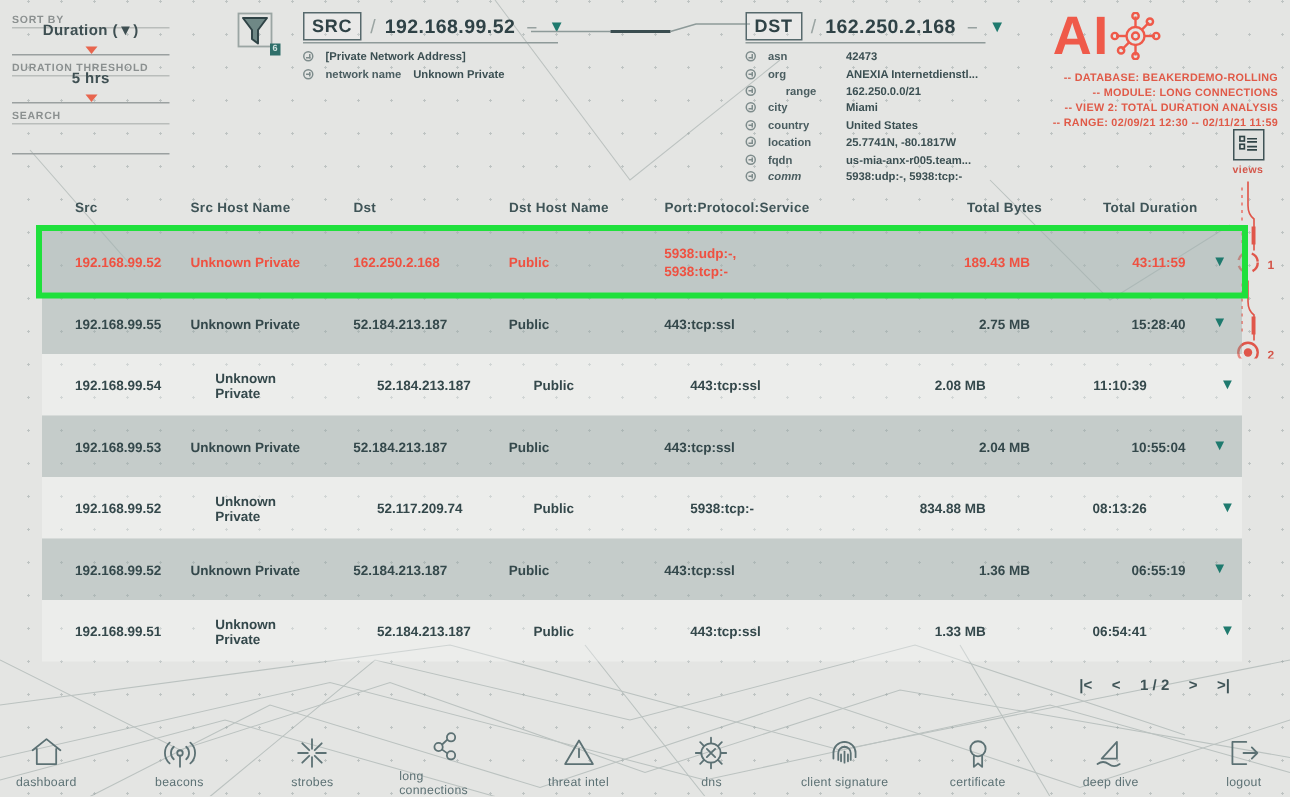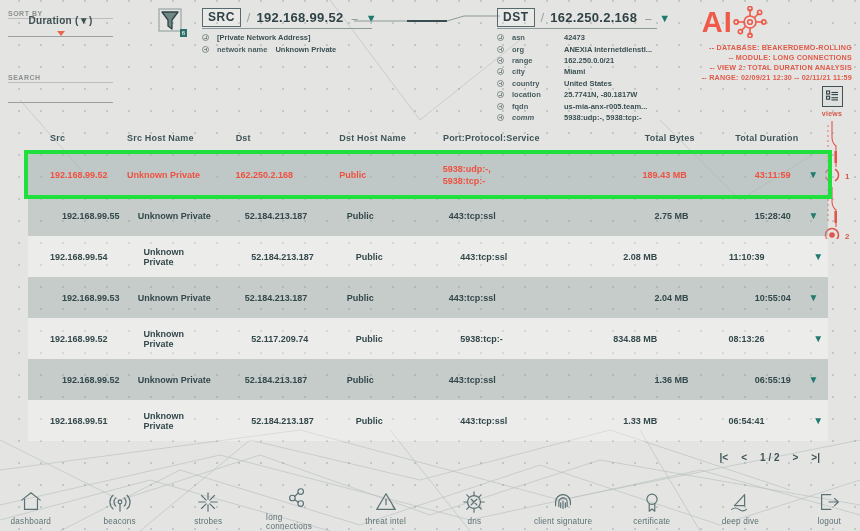--- a/index.html
+++ b/index.html
@@ -79,21 +79,21 @@
     content: ''; position: absolute; background: #7e8c8c;
   }
   .attr-plus::before { left: 1px; right: 1px; top: 2.5px; height: 1px; }
   .attr-plus::after { top: 1px; bottom: 1px; left: 2.5px; width: 1px; }
   .attr-k { font-size: 7.5px; font-weight: bold; color: #4a5d60; }
   .attr-v { font-size: 7.5px; font-weight: bold; color: #3b4f52; }
 
   
   .logo { position: absolute; right: 8px; top: 6px; }
   .logo-text {
-    font-size: 29px; font-weight: bold; letter-spacing: 1px;
+    font-size: 36px; font-weight: bold; letter-spacing: 1px;
     color: #ef5a4a; line-height: 1;
     display: flex; align-items: center;
   }
   .meta {
     margin-top: 5px; text-align: right;
     font-size: 7.2px; font-weight: bold; letter-spacing: .2px;
     color: #e05a48; line-height: 10px; text-transform: uppercase;
   }
 
   
@@ -121,21 +121,21 @@
   .c4 { width: 140px; }
   .c5 { width: 115px; text-align: right; }
   .c6 { width: 105px; text-align: right; }
   .c7 { width: 30px; text-align: center; }
 
   .trow {
     display: flex; align-items: center; height: 41px;
     font-size: 9px; font-weight: bold; color: #34484b;
     position: relative;
   }
-  .trow.alt { background: rgba(150,168,166,.40); padding-left: 12px; }
+  .trow.alt { background: rgba(150,168,166,.40); }
   .trow.lite { background: rgba(255,255,255,.30); gap: 36px; }
   .trow .c5, .trow .c6 { padding-right: 8px; }
   .trow .c0 { padding-left: 22px; }
   .row-funnel { color: #1f7a6e; font-size: 10px; font-weight: bold; }
 
   .trow.selected {
     outline: 4px solid #1fe03c;
     background: rgba(160,176,174,.55);
     color: #ef5141;
     z-index: 3;
@@ -187,20 +187,27 @@
   </svg>
 
   <div class="ctrl" style="top:10px;">
     <div class="ctrl-label">SORT BY</div>
     <div class="ctrl-row">
       <span class="ctrl-val">Duration (▼)</span>
       <span class="caret-red"></span>
     </div>
   </div>
 
+  <div class="ctrl" style="top:42px;">
+    <div class="ctrl-label">DURATION THRESHOLD</div>
+    <div class="ctrl-row">
+      <span class="ctrl-val">5 hrs</span>
+      <span class="caret-red"></span>
+    </div>
+  </div>
 
   <div class="ctrl" style="top:74px;">
     <div class="ctrl-label">SEARCH</div>
     <div class="search-line"></div>
   </div>
 
   <div class="funnel-box">
     <svg width="26" height="26" viewBox="0 0 26 26">
       <rect x="1" y="1" width="22" height="22" fill="none" stroke="#9aa5a3" stroke-width="1.2"></rect>
       <path d="M4 4 L20 4 L14 12 L14 21 L10 18 L10 12 Z" fill="#6f8886" stroke="#2f4346" stroke-width="1.3" stroke-linejoin="round"></path>
@@ -251,21 +258,21 @@
         <span class="attr-k" style="width:44px;">asn</span>
         <span class="attr-v">42473</span>
       </div>
       <div class="attr-row">
         <span class="attr-plus"></span>
         <span class="attr-k" style="width:44px;">org</span>
         <span class="attr-v">ANEXIA Internetdienstl...</span>
       </div>
       <div class="attr-row">
         <span class="attr-plus"></span>
-        <span class="attr-k" style="width:44px;">range</span>
+        <span class="attr-k" style="width:44px;text-align:center;">range</span>
         <span class="attr-v">162.250.0.0/21</span>
       </div>
       <div class="attr-row">
         <span class="attr-plus"></span>
         <span class="attr-k" style="width:44px;">city</span>
         <span class="attr-v">Miami</span>
       </div>
       <div class="attr-row">
         <span class="attr-plus"></span>
         <span class="attr-k" style="width:44px;">country</span>

